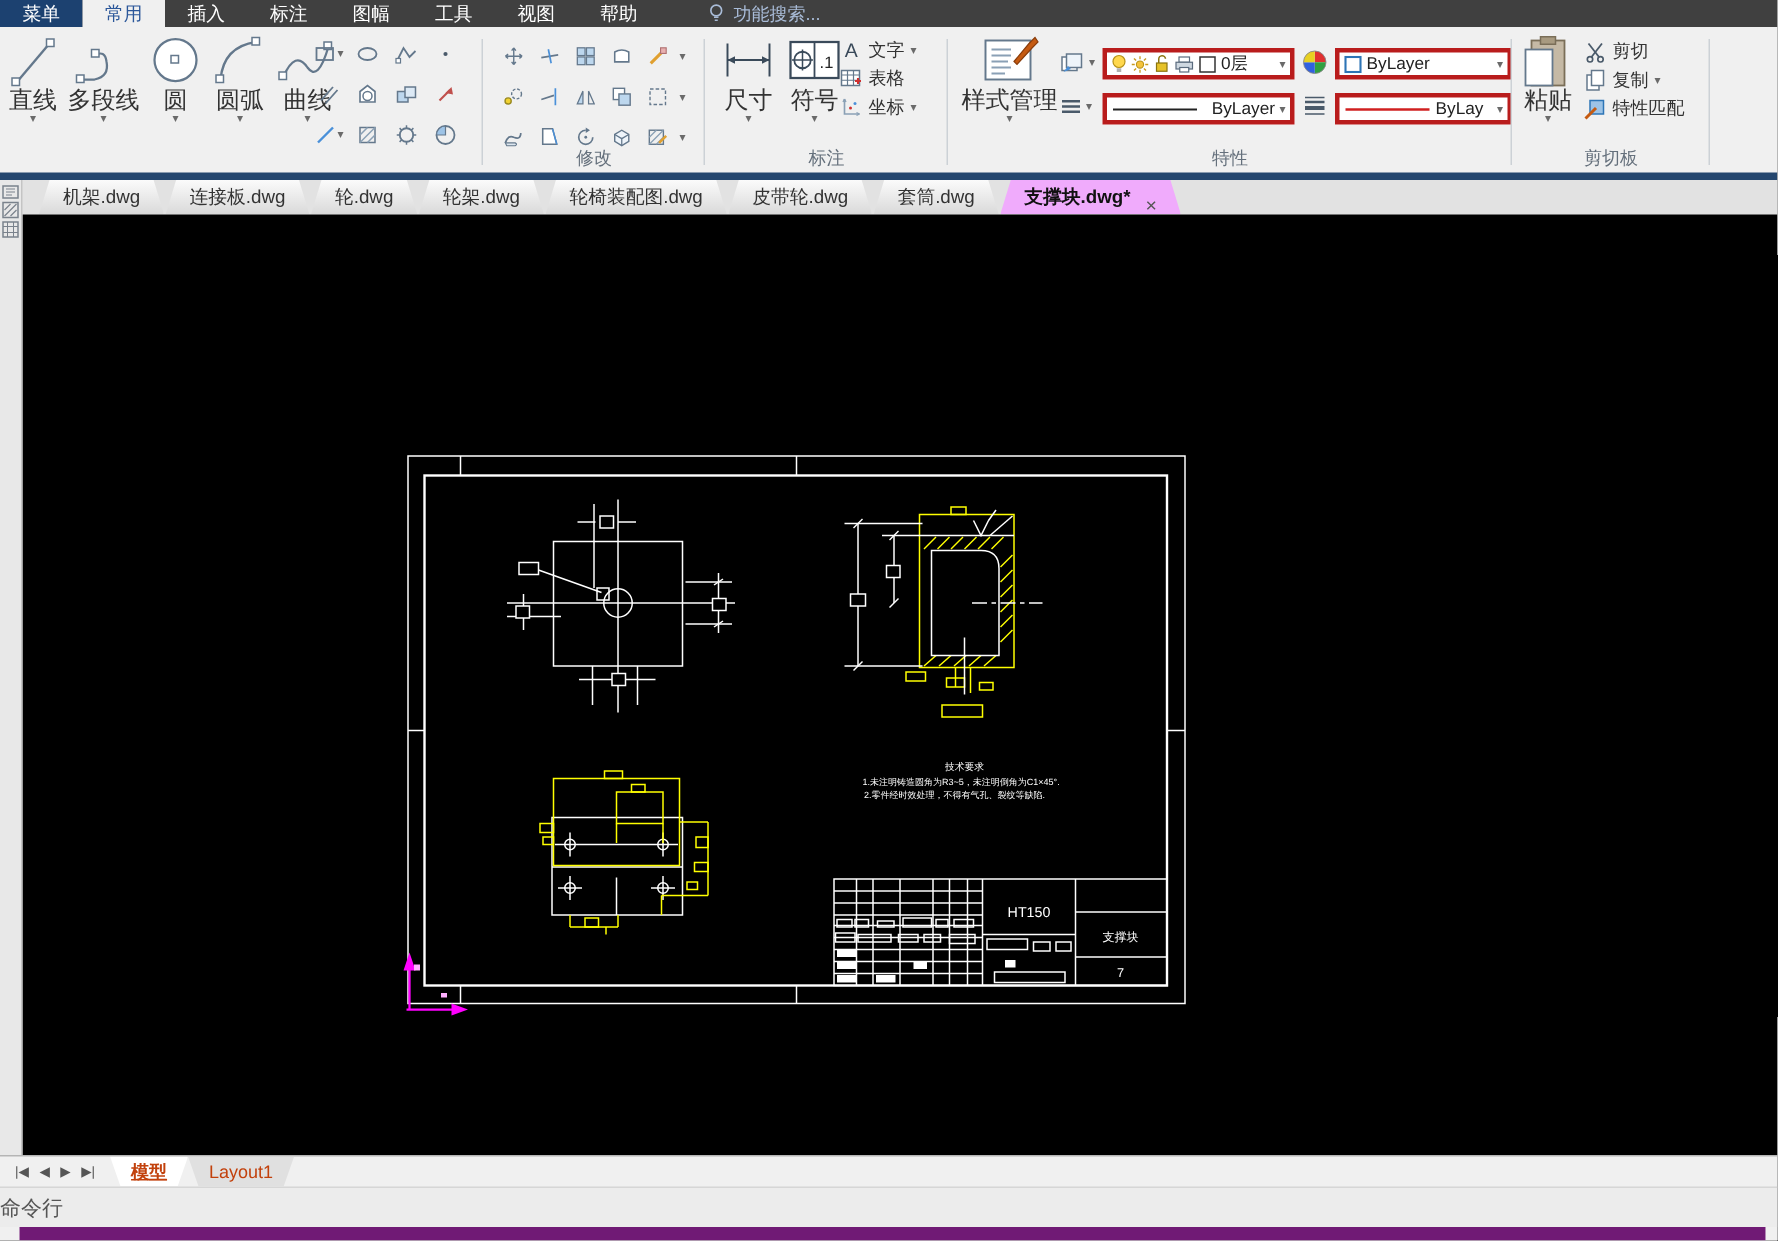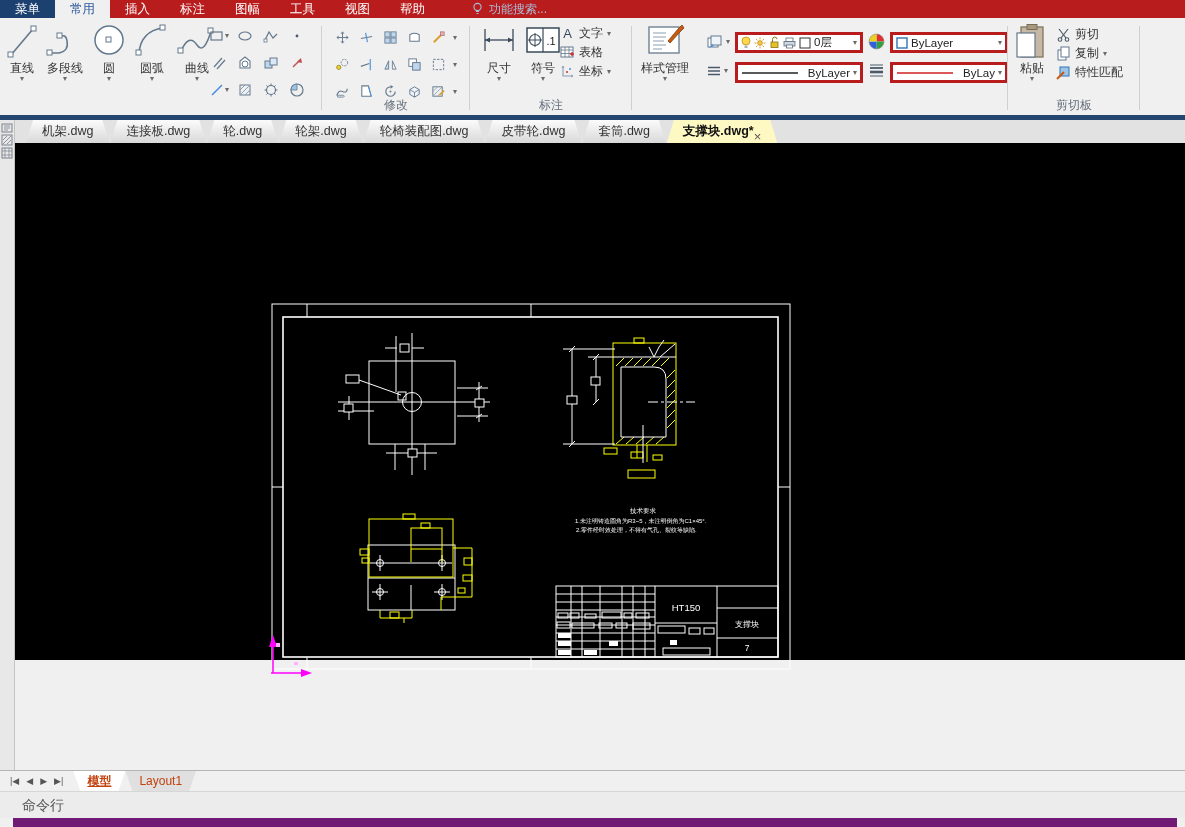--- a/index.html
+++ b/index.html
@@ -1,61 +1,61 @@
 <!DOCTYPE html>
 <html><head>
 <meta charset="utf-8">
 <style>
   html,body{margin:0;padding:0;background:#cfcfcf}
   .app{position:relative;width:1185px;height:827px;overflow:hidden;
        font-family:"Liberation Sans",sans-serif;background:#f0f0f0;user-select:none}
   
-  .menubar{position:absolute;left:0;top:0;width:1185px;height:18px;background:#b91c1c;display:flex;align-items:center}
+  .menubar{position:absolute;left:0;top:0;width:1185px;height:18px;background:#404040;display:flex;align-items:center}
   .mi{padding:0 15px;line-height:18px;font-size:12.5px;color:#fff;white-space:nowrap}
   .mi.dark{background:#1c4170}
   .mi.active{background:#f0f0f0;color:#2b579a}
   .search{display:flex;align-items:center;margin-left:32px;color:#a9bcd8;font-size:12px;gap:6px}
   
   .ribbon{position:absolute;left:0;top:18px;width:1185px;height:97px;background:#f0f0f0}
   .rg{position:absolute;top:0;height:97px}
   .g-draw{left:0;width:322px}.g-mod{left:322px;width:148px}.g-annot{left:470px;width:162px}
   .g-props{left:632px;width:376px}.g-clip{left:1008px;width:132px}
   .vdiv{position:absolute;top:8px;width:1px;height:84px;background:#ccd1d6}
   .glabel{position:absolute;bottom:1px;left:0;width:100%;text-align:center;font-size:12px;color:#65707c}
   .bbrow{position:absolute;left:2px;top:2px;display:flex}
   .bb{display:flex;flex-direction:column;align-items:center;padding:1px 3px;cursor:default}
-  .bb .lbl{font-size:12px;color:#333;line-height:14px;white-space:nowrap}
+  .bb .lbl{font-size:16px;color:#333;line-height:14px;white-space:nowrap}
   .caret{font-size:8px;color:#6a6a6a;line-height:8px}
   .grid{position:absolute;display:grid}
   .d-grid{left:206px;top:4px;grid-template-columns:repeat(4,26px);grid-auto-rows:27px}
   .m-grid{left:8px;top:6px;grid-template-columns:repeat(5,24px) 10px;grid-auto-rows:27px}
   .cell{display:flex;align-items:center;justify-content:center}
   .stack{position:absolute;display:flex;flex-direction:column}
   .srow{display:flex;align-items:center;gap:4px;height:19px;font-size:12px;color:#333;white-space:nowrap}
   
   .combo{position:absolute;height:21px;background:#fff;border:3px solid #b91c1c;display:flex;align-items:center;font-size:11.5px;color:#222;padding:0 3px;gap:3px;box-sizing:border-box}
   .combo .flex1{flex:1}
   .pic{position:absolute;display:flex;align-items:center;gap:2px}
   
   .bluesep{position:absolute;left:0;top:115px;width:1185px;height:5px;background:#24466e}
   .doctabs{position:absolute;left:0;top:120px;width:1185px;height:23px;background:#e2e2e2;display:flex;align-items:stretch;padding-left:26px;box-sizing:border-box}
   .dtab{clip-path:polygon(7px 0,calc(100% - 7px) 0,100% 100%,0 100%);background:linear-gradient(#fbfbfb,#d9d9d9);
         padding:0 16px;line-height:23px;font-size:12.5px;color:#333;margin-right:1px;white-space:nowrap}
-  .dtab.active{background:#fef9c3;color:#111;font-weight:bold;display:flex;align-items:flex-end;}
+  .dtab.active{background:#f0abfc;color:#111;font-weight:bold;display:flex;align-items:flex-end;gap:10px}
   .dtab .x{font-weight:normal;color:#555;font-size:13px;line-height:13px}
   
   .sidestrip{position:absolute;left:0;top:120px;width:14px;height:650px;background:#e8e8e8;border-right:1px solid #c4c4c4;z-index:5}
   .sidestrip svg{display:block;margin:1px auto}
-  .canvas{position:absolute;left:14px;top:143px;width:1171px;height:517px;background:#000}
+  .canvas{position:absolute;left:14px;top:143px;width:1171px;height:627px;background:#000}
   
   .layoutbar{position:absolute;left:0;top:770px;width:1185px;height:21px;background:#f0f0f0;border-top:1px solid #b5b5b5;display:flex;align-items:stretch;box-sizing:border-box}
   .navs{display:flex;align-items:center;gap:7px;padding:0 10px;color:#555;font-size:9px}
   .ltab{clip-path:polygon(0 0,100% 0,calc(100% - 7px) 100%,7px 100%);padding:0 14px;line-height:20px;font-size:12px;color:#c2410c;background:#e0e0e0}
   .ltab.active{background:#fff;font-weight:bold;text-decoration:underline}
-  .cmdtitle{position:absolute;left:0;top:791px;width:1185px;height:27px;background:#ececec;border-top:1px solid #d6d6d6;box-sizing:border-box;font-size:14px;color:#555;line-height:26px;padding-left:22px}
+  .cmdtitle{position:absolute;left:0;top:791px;width:1185px;height:27px;background:#ececec;border-top:1px solid #d6d6d6;box-sizing:border-box;font-size:14px;color:#555;line-height:26px;}
   .cmdinput{position:absolute;left:13px;top:818px;width:1164px;height:9px;background:#fff;border:5px solid #701a75;overflow:hidden;box-sizing:border-box}
   .cmdinput span{font-size:12px;color:#333;line-height:15px;padding-left:3px;display:block}
   svg{display:block}
 </style>
 </head>
 <body>
 
 <div class="app">
 
   <div class="menubar">
@@ -444,23 +444,24 @@
             <line x1="2" y1="2" x2="15" y2="2" stroke="#4a5a6a" stroke-width="1"></line>
             <line x1="2" y1="5" x2="15" y2="5" stroke="#4a5a6a" stroke-width="1.8"></line>
             <line x1="2" y1="9" x2="15" y2="9" stroke="#4a5a6a" stroke-width="2.6"></line>
             <line x1="2" y1="13" x2="15" y2="13" stroke="#4a5a6a" stroke-width="1"></line>
           </svg>
       </div>
       <div class="combo" style="left:258px;top:44px;width:118px">
         <svg width="58" height="8" viewBox="0 0 58 8">
             <line x1="1" y1="4" x2="57" y2="4" stroke="#d02020" stroke-width="1.6"></line>
           </svg>
-        <span class="flex1" style="text-align:right;overflow:hidden">ByLay</span>
+        <span class="flex1" style="overflow:hidden">ByLay</span>
         <span class="caret">▾</span>
       </div>
+      <div class="glabel">特性</div>
     </div>
     <div class="vdiv" style="left:1007px"></div>
 
     <div class="rg g-clip">
       <div class="bbrow" style="left:4px;top:4px">
         <div class="bb">
           <svg width="34" height="38" viewBox="0 0 34 38">
             <rect x="6" y="4" width="22" height="30" fill="#c5b9a5" stroke="#7a6e58" stroke-width="1.2"></rect>
             <rect x="12" y="1.5" width="10" height="5" fill="#a89a80" stroke="#7a6e58"></rect>
             <rect x="2" y="10" width="18" height="24" fill="#fff" stroke="#64788c" stroke-width="1.2"></rect>

